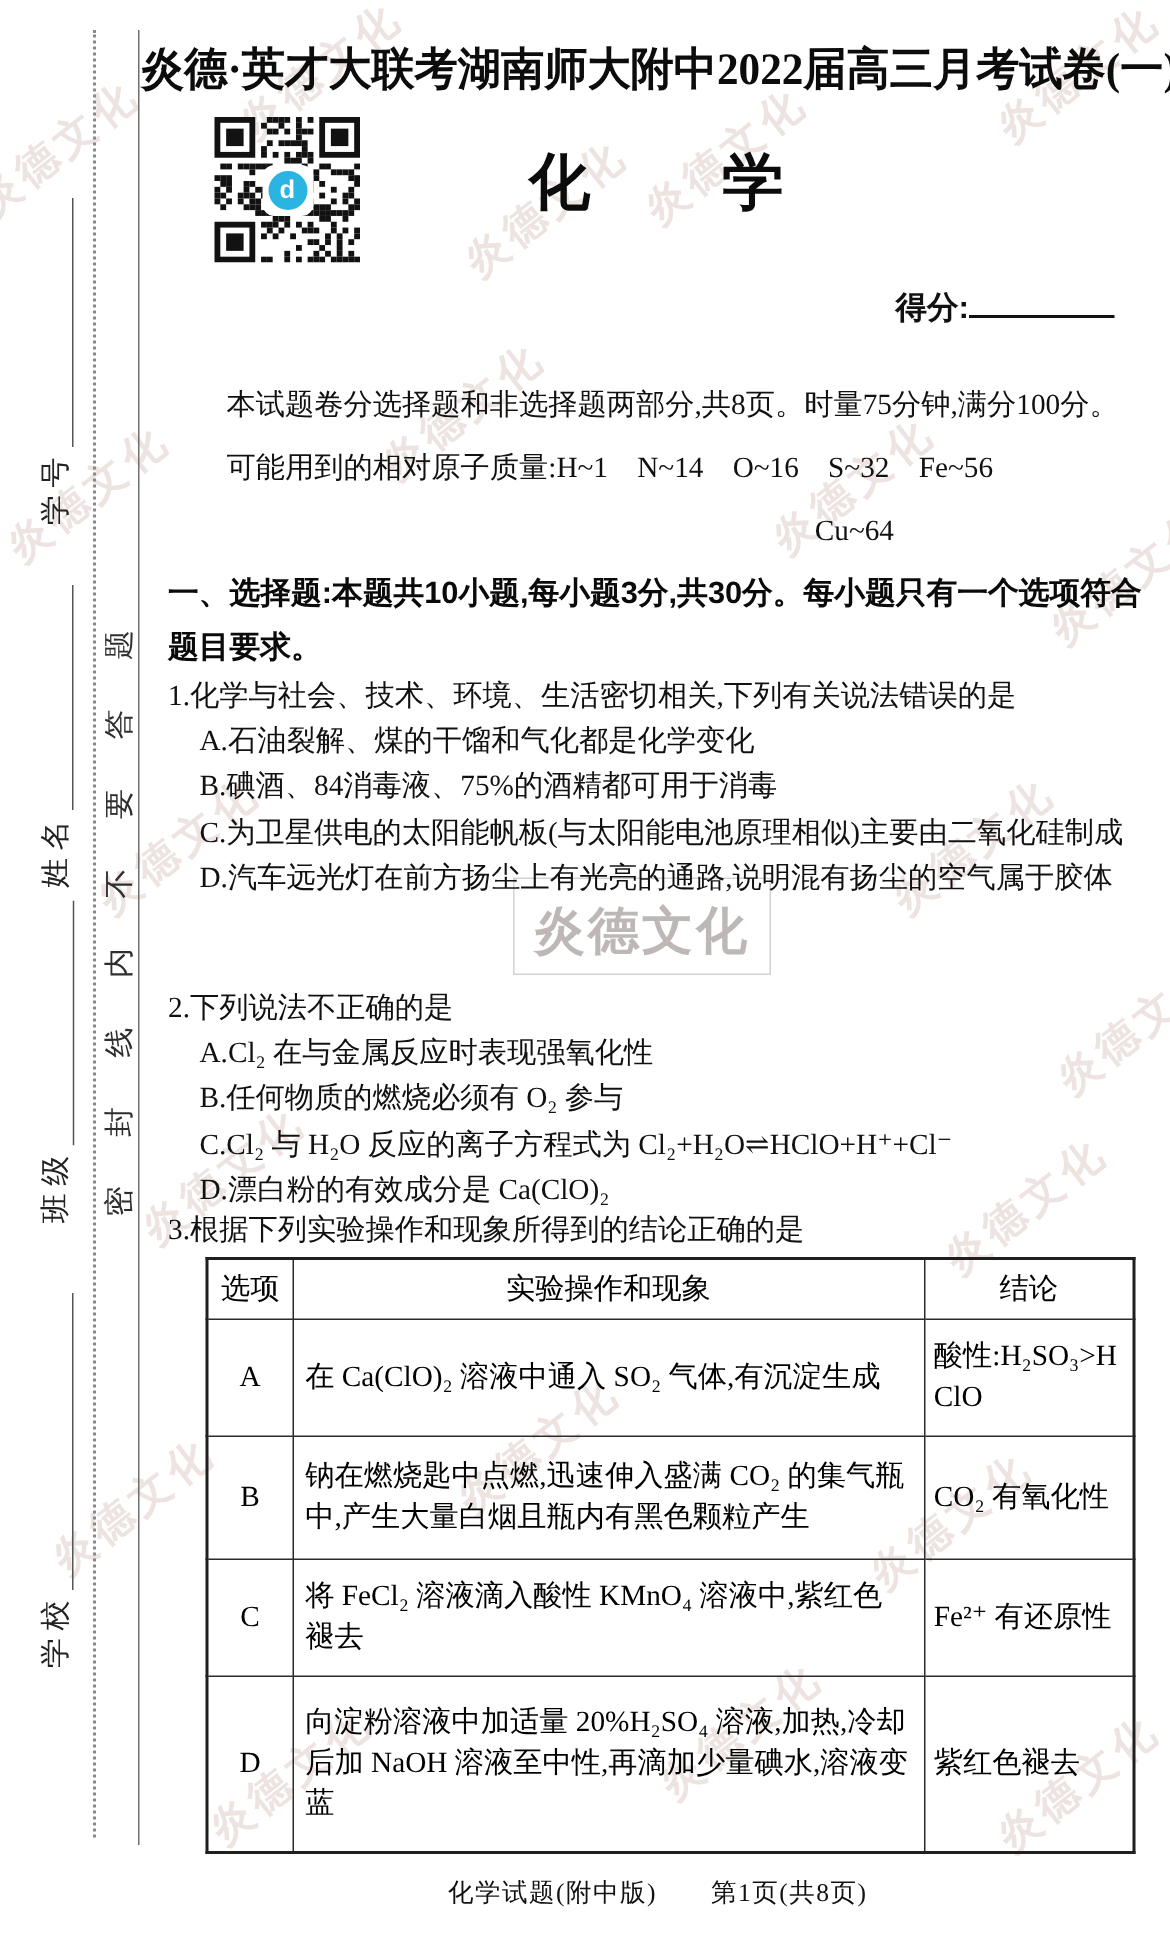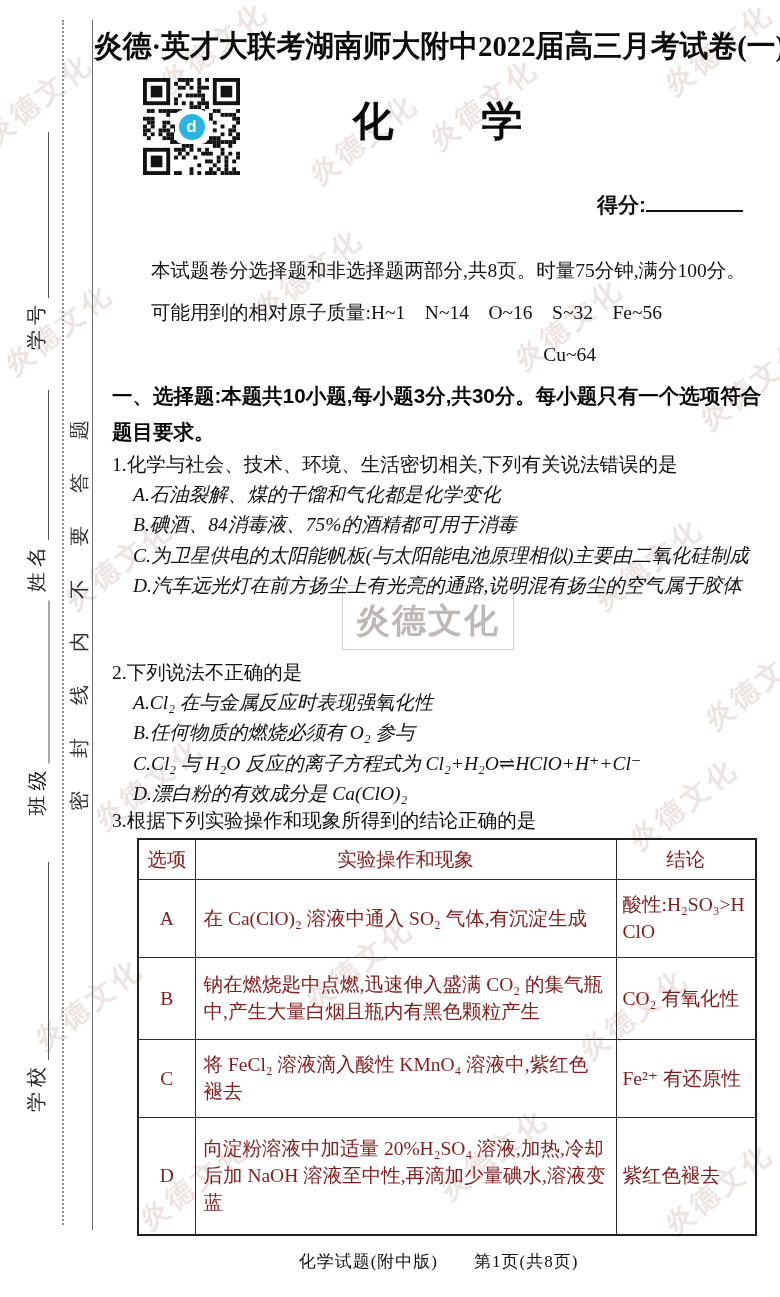--- a/index.html
+++ b/index.html
@@ -48,26 +48,26 @@
   #intro{left:112px;top:250px;width:654px;font-size:19.5px;line-height:42px;}
   #intro p{margin:0;text-indent:39px;}
   #intro .centered{text-indent:0;text-align:right;padding-right:170px;}
   #sec-heading{left:112px;top:378px;width:656px;font-size:20.5px;line-height:36px;font-weight:bold;
                font-family:"Liberation Sans","DejaVu Sans",sans-serif;color:#0a0a0a;}
   .qblock{width:654px;font-size:19.5px;line-height:30.2px;}
   #q1{left:112px;top:450px;}
   #q2{left:112px;top:658px;}
   #q3{left:112px;top:806px;}
   .qblock p{margin:0;}
-  .opt{padding-left:43px;text-indent:-22px;font-style:italic;}
+  .opt{padding-left:43px;text-indent:-22px;}
   
   #exp-table{position:absolute;z-index:2;left:137px;top:838px;border-collapse:collapse;
              border:2px solid #1f1f1f;table-layout:fixed;width:618px;}
   #exp-table td,#exp-table th{border:1px solid #2b2b2b;font-size:19.5px;line-height:27px;font-weight:normal;
-             color:#7f1d1d;vertical-align:middle;}
+             color:#000000;vertical-align:middle;}
   .col-op{width:57px;} .col-ex{width:421px;} .col-cl{width:140px;}
   tr.hd{height:40px;} tr.rA{height:78px;} tr.rB{height:82px;} tr.rC{height:78px;} tr.rD{height:118px;}
   td.op{text-align:center;}
   td.ex{padding:3px 8px;text-align:left;}
   td.cl{padding:3px 6px;text-align:left;word-break:break-all;}
   th.c{text-align:center;}
   #footer{left:112px;top:1250px;width:653px;text-align:center;font-size:17px;letter-spacing:1px;}
 </style>
 </head>
 <body>

